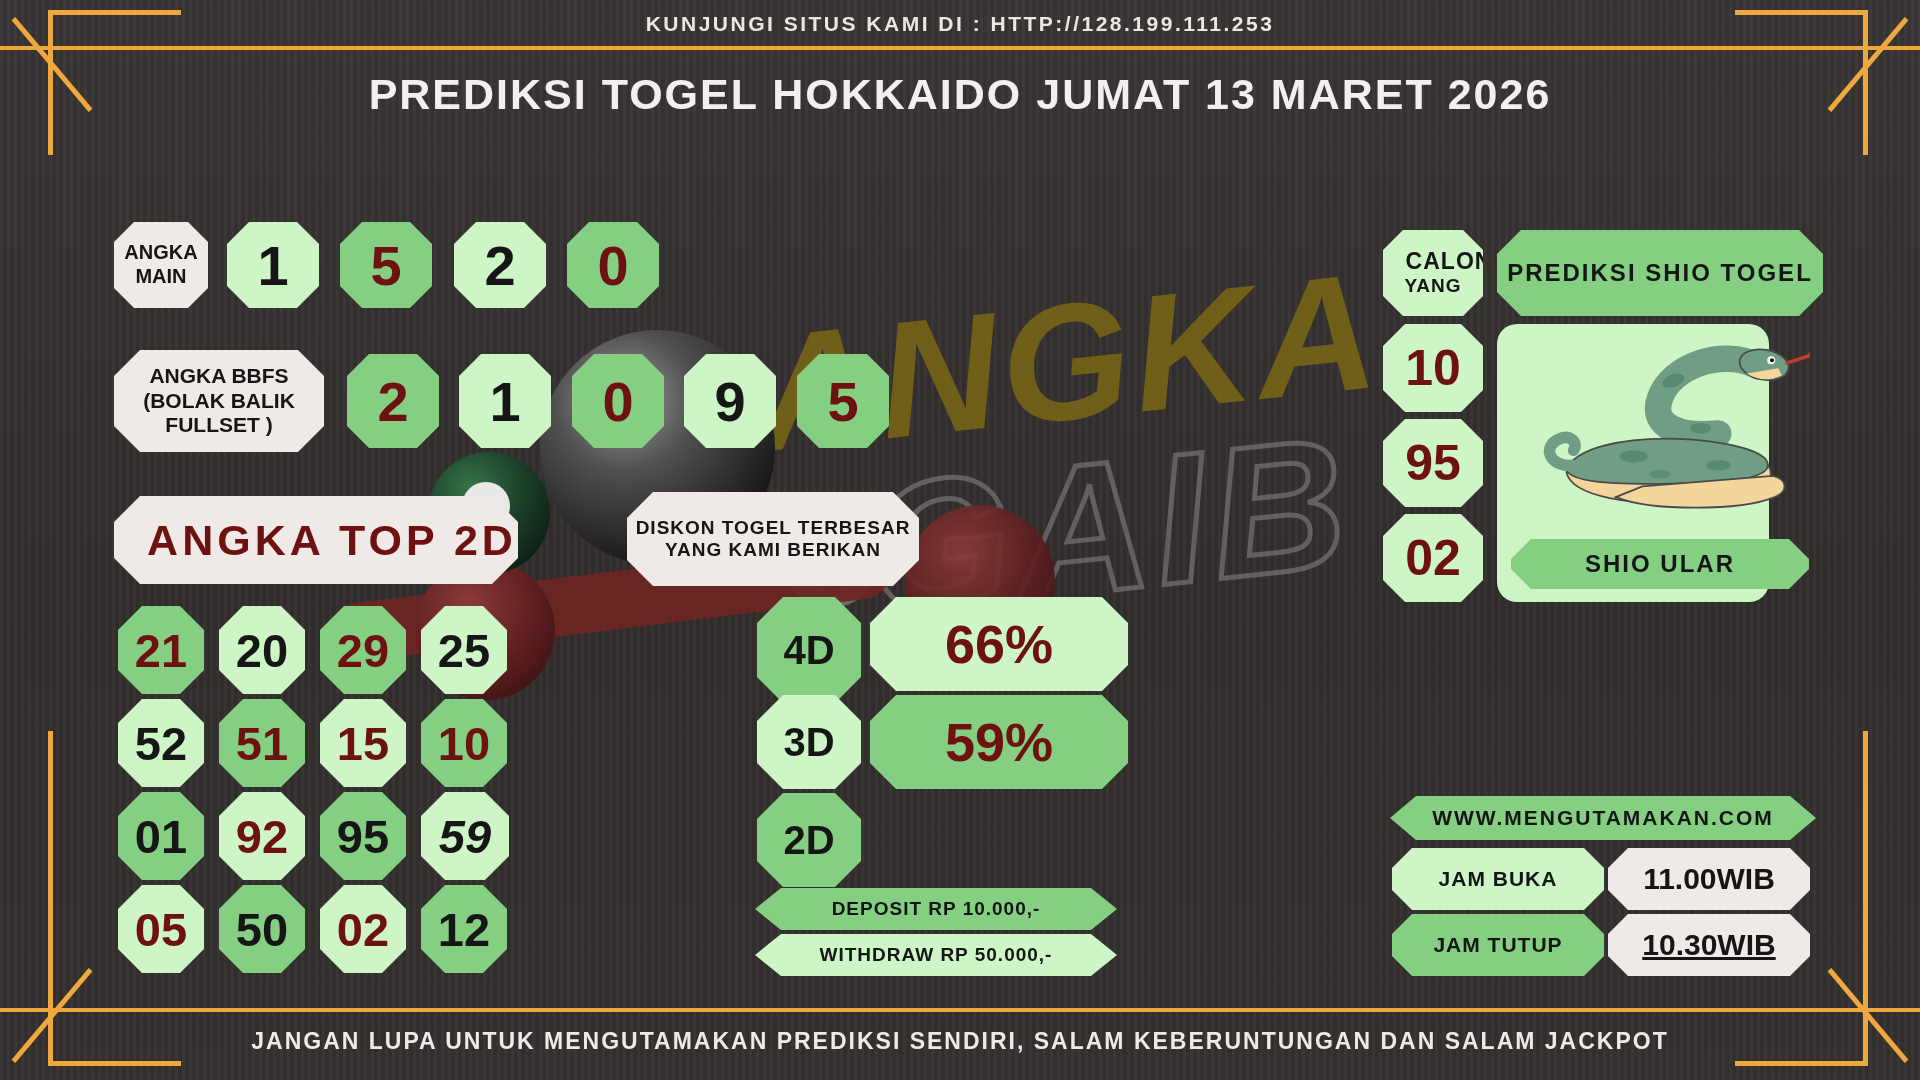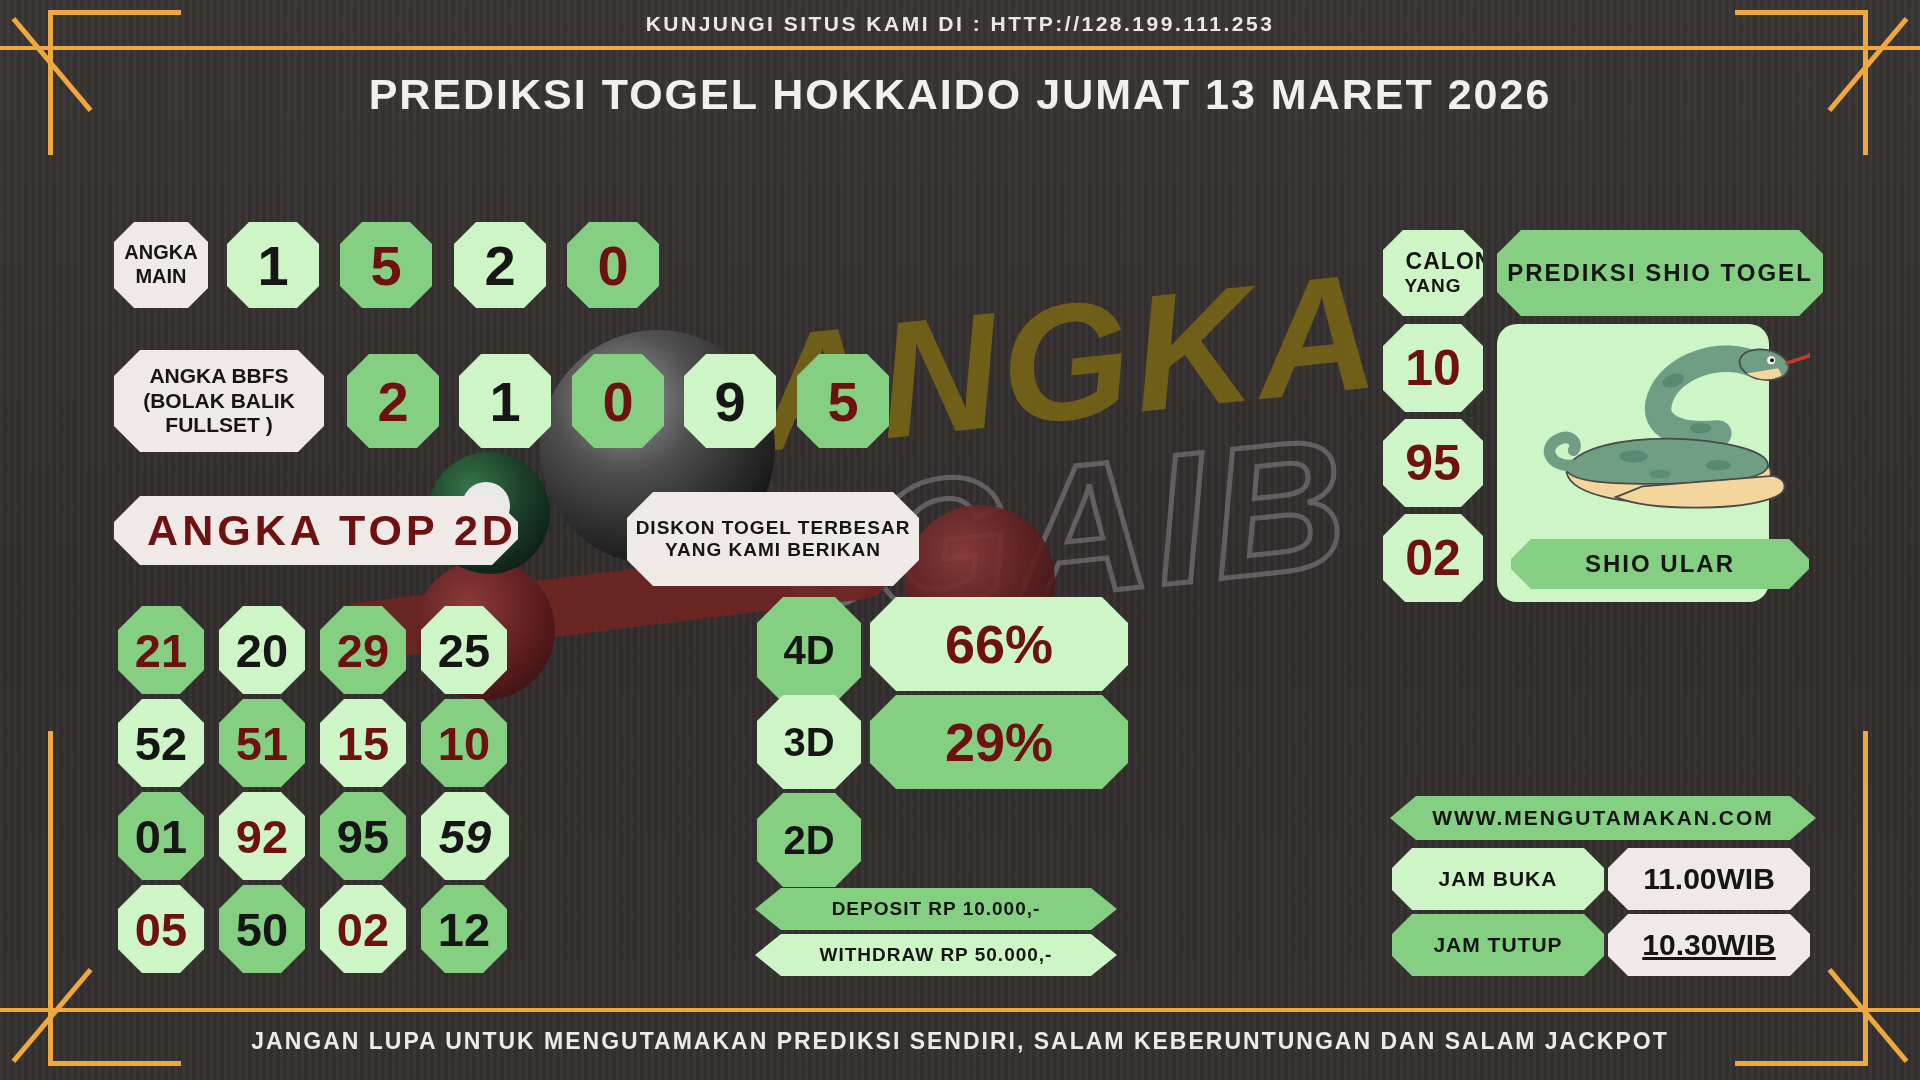--- a/index.html
+++ b/index.html
@@ -104,21 +104,21 @@
     <span class="lbl" style="font-size:21px;">ANGKA BBFS</span>
     <span class="lbl" style="font-size:21px;">(BOLAK BALIK</span>
     <span class="lbl" style="font-size:21px;">FULLSET )</span>
   </div>
   <div class="abs octo g-dark t-red digit z2" style="left:347px;top:354px;width:92px;height:94px;">2</div>
   <div class="abs octo g-light t-black digit z2" style="left:459px;top:354px;width:92px;height:94px;">1</div>
   <div class="abs octo g-dark t-red digit z2" style="left:572px;top:354px;width:92px;height:94px;">0</div>
   <div class="abs octo g-light t-black digit z2" style="left:684px;top:354px;width:92px;height:94px;">9</div>
   <div class="abs octo g-dark t-red digit z2" style="left:797px;top:354px;width:92px;height:94px;">5</div>
 
-  <div class="abs octo g-white z2" style="left:114px;top:496px;width:404px;height:69px;--c:26px;font-size:43px;font-weight:700;letter-spacing:4px;color:#6e1111;padding-left:32px;">ANGKA TOP 2D</div>
+  <div class="abs octo g-white z2" style="left:114px;top:496px;width:404px;height:88px;--c:26px;font-size:43px;font-weight:700;letter-spacing:4px;color:#6e1111;padding-left:32px;">ANGKA TOP 2D</div>
 
   <div class="abs octo g-dark t-red cell2d z2" style="left:118px;top:606px;width:86px;height:88px;--c:24px;">21</div>
   <div class="abs octo g-light t-black cell2d z2" style="left:219px;top:606px;width:86px;height:88px;--c:24px;">20</div>
   <div class="abs octo g-dark t-red cell2d z2" style="left:320px;top:606px;width:86px;height:88px;--c:24px;">29</div>
   <div class="abs octo g-light t-black cell2d z2" style="left:421px;top:606px;width:86px;height:88px;--c:24px;">25</div>
 
   <div class="abs octo g-light t-black cell2d z2" style="left:118px;top:699px;width:86px;height:88px;--c:24px;">52</div>
   <div class="abs octo g-dark t-red cell2d z2" style="left:219px;top:699px;width:86px;height:88px;--c:24px;">51</div>
   <div class="abs octo g-light t-red cell2d z2" style="left:320px;top:699px;width:86px;height:88px;--c:24px;">15</div>
   <div class="abs octo g-dark t-red cell2d z2" style="left:421px;top:699px;width:86px;height:88px;--c:24px;">10</div>
@@ -133,21 +133,21 @@
   <div class="abs octo g-light t-red cell2d z2" style="left:320px;top:885px;width:86px;height:88px;--c:24px;">02</div>
   <div class="abs octo g-dark t-black cell2d z2" style="left:421px;top:885px;width:86px;height:88px;--c:24px;">12</div>
 
   <div class="abs col octo g-white z2" style="left:627px;top:492px;width:292px;height:94px;--c:26px;">
     <span class="lbl" style="font-size:19px;letter-spacing:1px;">DISKON TOGEL TERBESAR</span>
     <span class="lbl" style="font-size:19px;letter-spacing:1px;">YANG KAMI BERIKAN</span>
   </div>
   <div class="abs octo g-dark dlabel z2" style="left:757px;top:597px;width:104px;height:106px;--c:26px;">4D</div>
   <div class="abs octo g-light t-red pct z2" style="left:870px;top:597px;width:258px;height:94px;--c:26px;">66%</div>
   <div class="abs octo g-light dlabel z2" style="left:757px;top:695px;width:104px;height:94px;--c:26px;">3D</div>
-  <div class="abs octo g-dark t-red pct z2" style="left:870px;top:695px;width:258px;height:94px;--c:26px;">29%</div>
+  <div class="abs octo g-dark t-red pct z2" style="left:870px;top:695px;width:258px;height:94px;--c:26px;">59%</div>
   <div class="abs octo g-dark dlabel z2" style="left:757px;top:793px;width:104px;height:94px;--c:26px;">2D</div>
   <div class="abs point g-dark t-black z2" style="left:755px;top:888px;width:362px;height:42px;font-size:19px;font-weight:700;letter-spacing:1px;">DEPOSIT RP 10.000,-</div>
   <div class="abs point g-light t-black z2" style="left:755px;top:934px;width:362px;height:42px;font-size:19px;font-weight:700;letter-spacing:1px;">WITHDRAW RP 50.000,-</div>
 
   <div class="abs col octo g-light z2" style="left:1383px;top:230px;width:100px;height:86px;--c:20px;">
     <span class="lbl" style="font-size:23px;letter-spacing:1px;margin-left:32px;">CALON</span>
     <span class="lbl" style="font-size:19px;letter-spacing:1px;">YANG</span>
   </div>
   <div class="abs octo g-dark t-black z2" style="left:1497px;top:230px;width:326px;height:86px;--c:24px;font-size:24px;font-weight:700;letter-spacing:2px;">PREDIKSI SHIO TOGEL</div>
 

